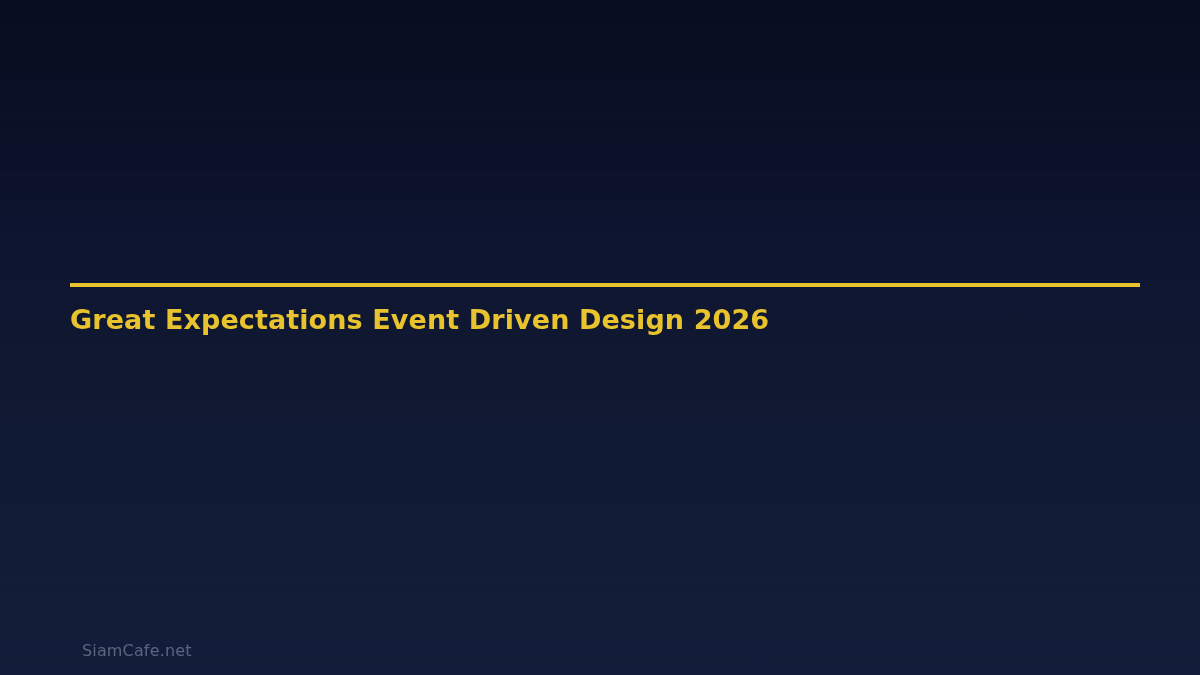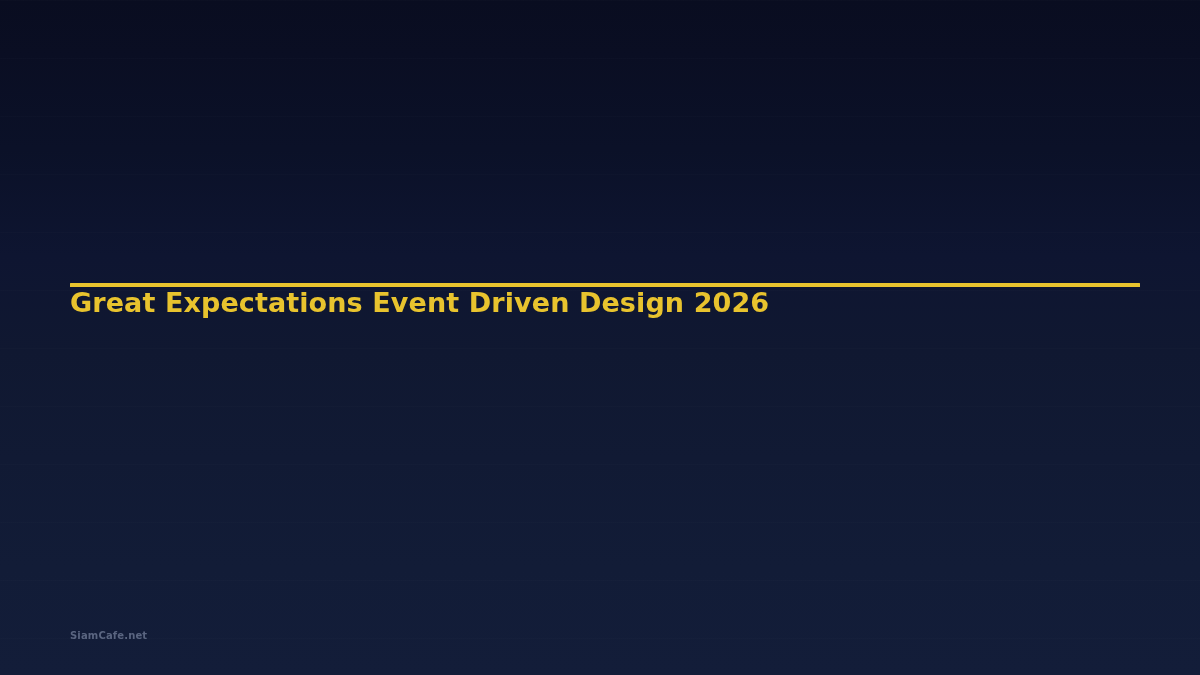--- a/index.html
+++ b/index.html
@@ -62,40 +62,41 @@
 
   .title-rule {
     width: 1070px;
     height: 4px;
     background: #e8c32e;
     border-radius: 0.5px;
   }
 
   .slide-title {
     margin: 0;
+    padding-top: 17px;
     font-size: 27px;
     font-weight: 700;
     line-height: 1.18;
     letter-spacing: 0.1px;
     color: #e8c32e;
     white-space: nowrap;
   }
 
   
   .footer {
     position: absolute;
     left: 70px;
     top: 629px;
     z-index: 2;
   }
 
   .footer-text {
-    margin: 0;
-    font-size: 10px;
-    font-weight: 700;
+    margin: 12px;
+    font-size: 16px;
+    font-weight: 400;
     line-height: 1.3;
     color: #5a6580;
     letter-spacing: 0.15px;
   }
 </style>
 </head>
 <body>
 
 <div class="slide">
 

